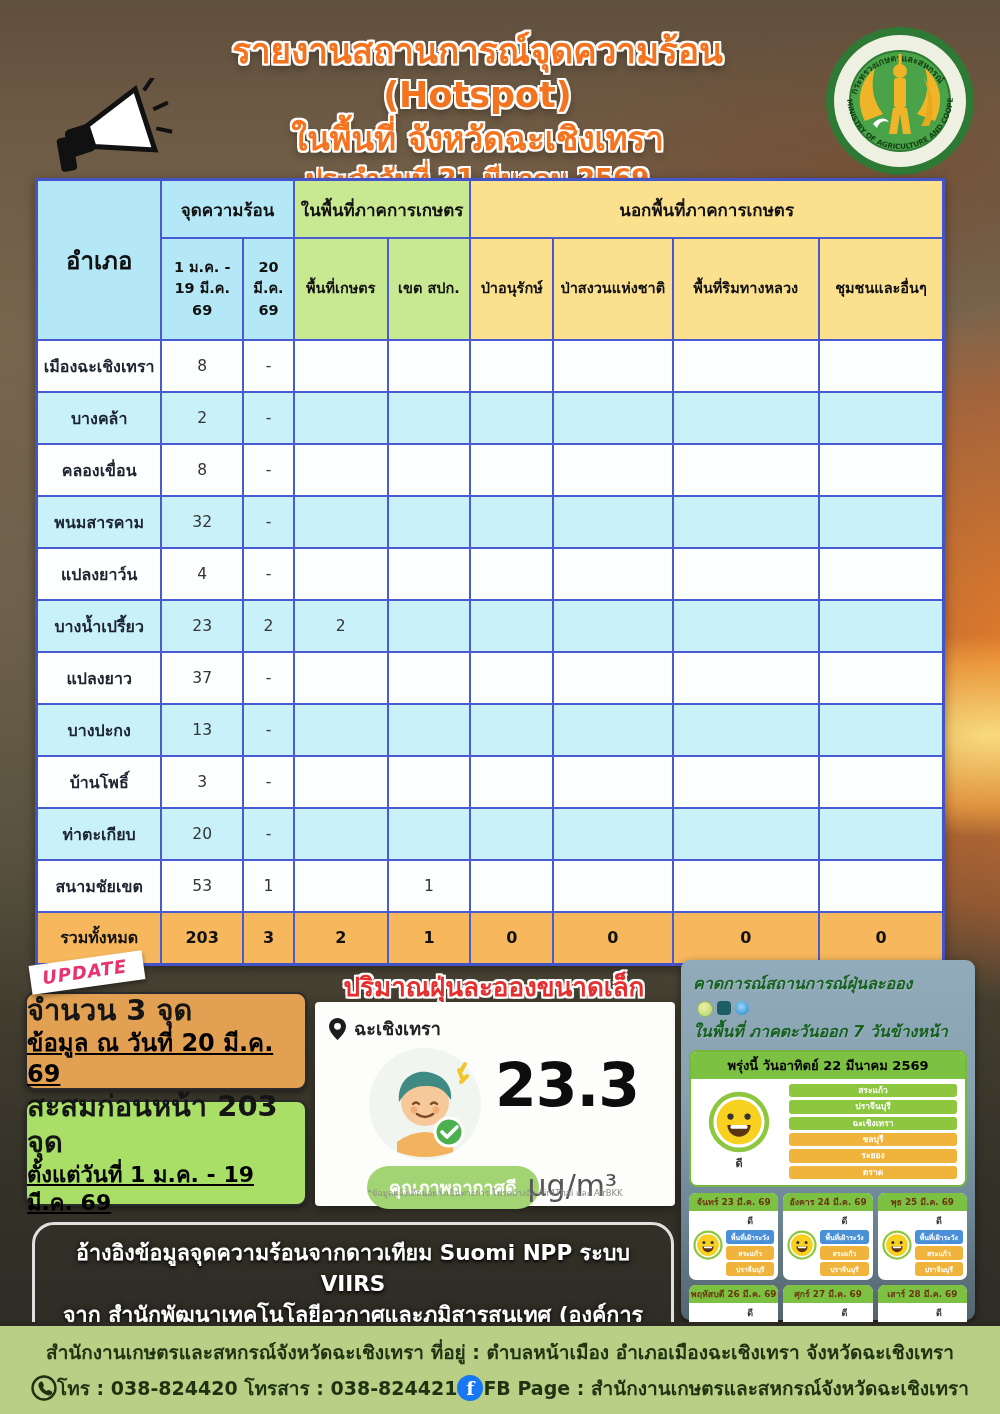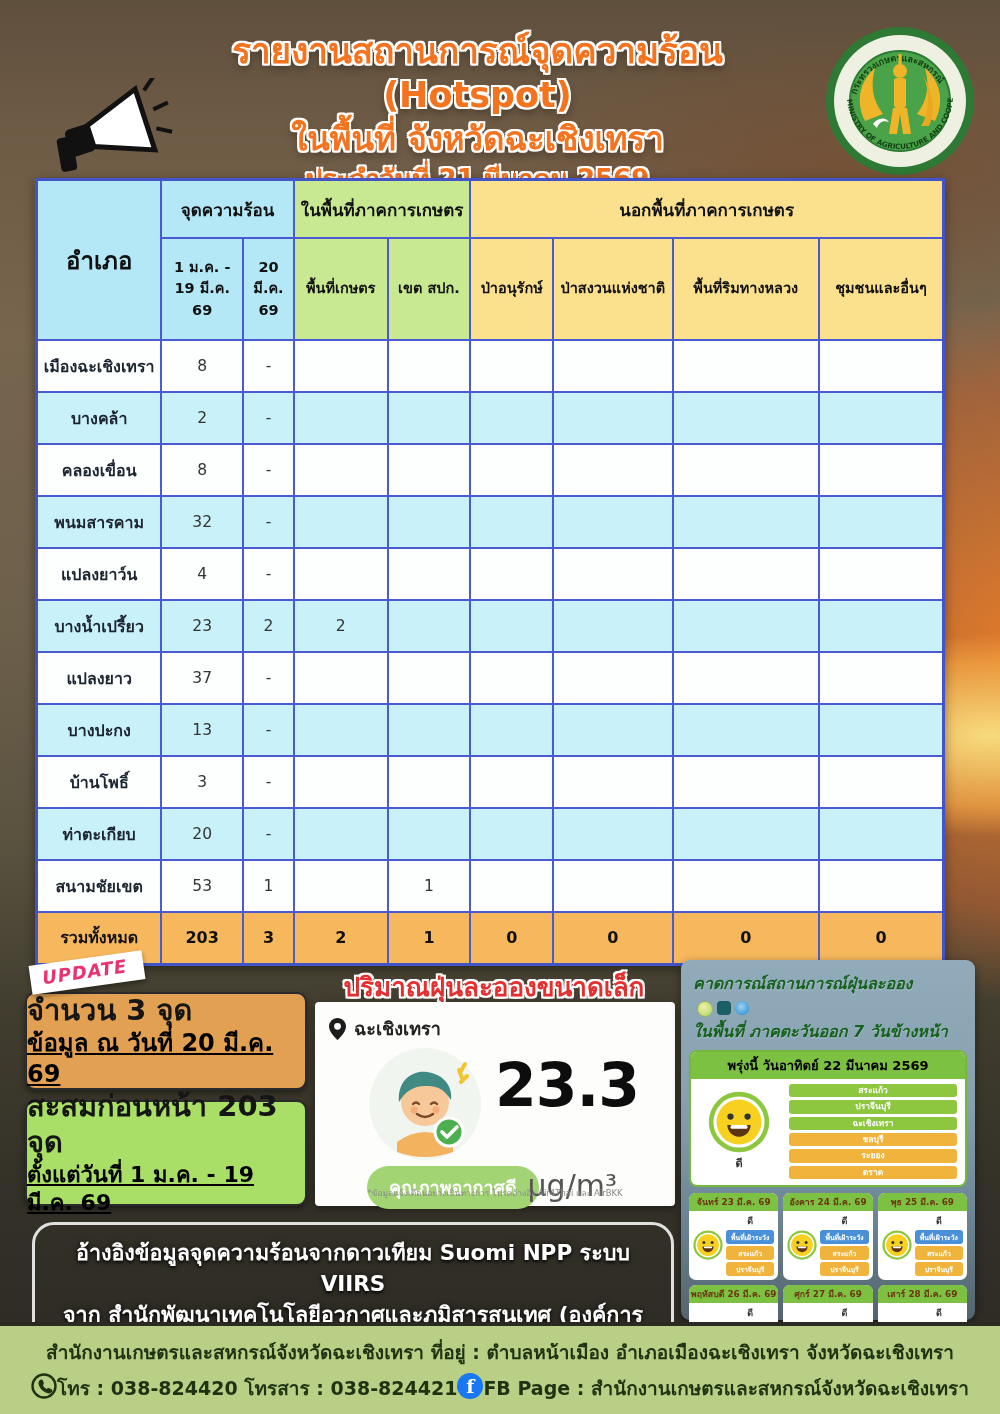--- a/index.html
+++ b/index.html
@@ -114,21 +114,21 @@
   
   .ref-note{position:absolute;left:32px;top:1222px;width:642px;padding:12px 10px;box-sizing:border-box;
     border:3px solid rgba(255,255,255,.85);border-radius:22px;text-align:center;}
   .ref-line{font-size:21.5px;font-weight:bold;color:#fff;line-height:1.45;
     text-shadow:0 2px 3px rgba(0,0,0,.8),0 0 6px rgba(0,0,0,.5);}
   
   .footer{position:absolute;left:0;right:0;bottom:0;height:88px;background:#b9cf85;
     display:flex;flex-direction:column;justify-content:center;align-items:center;gap:6px;
     border-top:4px solid #2b2a22;}
   .footer-l1{font-size:19px;font-weight:bold;color:#1f3312;}
-  .footer-l2{display:flex;font-size:19px;font-weight:bold;color:#1f3312;}
+  .footer-l2{display:flex;align-items:center;font-size:19px;font-weight:bold;color:#1f3312;}
   .fb-icon{width:26px;height:26px;border-radius:50%;background:#1877f2;color:#fff;display:inline-flex;
     align-items:center;justify-content:center;font-size:19px;font-weight:bold;font-family:"DejaVu Serif",serif;}
 </style>
 </head>
 <body>
 
 <div class="poster">
 
   <svg class="megaphone" viewBox="0 0 135 105">
     <g transform="rotate(-18 67 52)">

